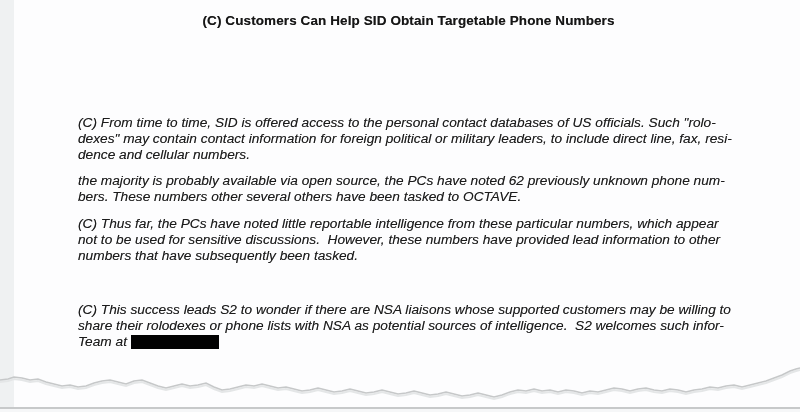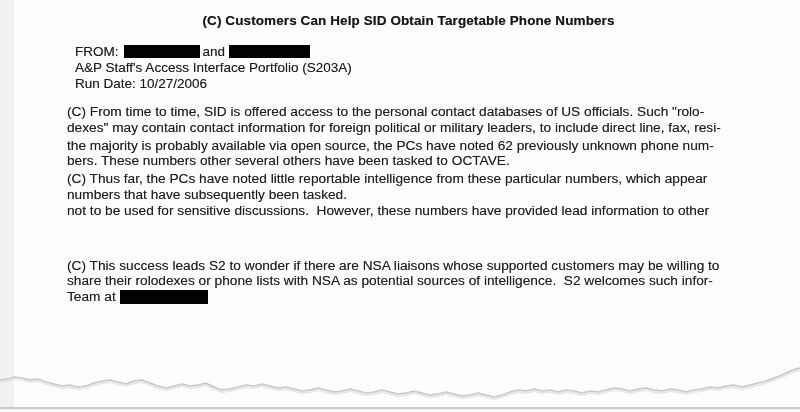--- a/index.html
+++ b/index.html
@@ -63,21 +63,21 @@
   .doc-body {
     position: absolute;
     top: 104px;
     left: 67px;
     width: 700px;
     font-size: 13.7px;
     line-height: 15.8px;
     color: #1c1c1c;
     text-shadow: 0 0 0.4px rgba(0,0,0,0.45);
   }
-  .paragraph { margin: 0; }
+  .paragraph { margin: 11px; font-style: italic; }
   .paragraph + .paragraph { margin-top: 2px; }
   .paragraph.last { margin-top: 39px; }
   .line { white-space: pre; }
 
   .torn-edge {
     position: absolute;
     left: 0;
     top: 360px;
     width: 800px;
     height: 52px;
@@ -107,39 +107,35 @@
 </head>
 <body>
 
 <div class="page">
 
   <div class="edge-strip left"></div>
   <div class="edge-strip right"></div>
 
   <div class="doc-title">(C) Customers Can Help SID Obtain Targetable Phone Numbers</div>
 
-  <div class="doc-header">
-    <div class="hline"><span>FROM:</span><span class="redaction r1"></span><span>and</span><span class="redaction r2"></span></div>
-    <div class="hline">A&amp;P Staff's Access Interface Portfolio (S203A)</div>
-    <div class="hline">Run Date: 10/27/2006</div>
-  </div>
 
   <div class="doc-body">
     <div class="paragraph">
         <div class="line">(C) From time to time, SID is offered access to the personal contact databases of US officials. Such "rolo-</div>
         <div class="line">dexes" may contain contact information for foreign political or military leaders, to include direct line, fax, resi-</div>
+        <div class="line">dence and cellular numbers.</div>
       </div>
     <div class="paragraph">
         <div class="line">the majority is probably available via open source, the PCs have noted 62 previously unknown phone num-</div>
         <div class="line">bers. These numbers other several others have been tasked to OCTAVE.</div>
       </div>
     <div class="paragraph">
         <div class="line">(C) Thus far, the PCs have noted little reportable intelligence from these particular numbers, which appear</div>
+        <div class="line">not to be used for sensitive discussions.  However, these numbers have provided lead information to other</div>
         <div class="line">numbers that have subsequently been tasked.</div>
-        <div class="line">not to be used for sensitive discussions.  However, these numbers have provided lead information to other</div>
       </div>
     <div class="paragraph last">
       <div>
           <div class="line">(C) This success leads S2 to wonder if there are NSA liaisons whose supported customers may be willing to</div>
           <div class="line">share their rolodexes or phone lists with NSA as potential sources of intelligence.  S2 welcomes such infor-</div>
         </div>
       <div class="line"><span>Team at</span><span class="redaction r3"></span></div>
     </div>
   </div>
 

